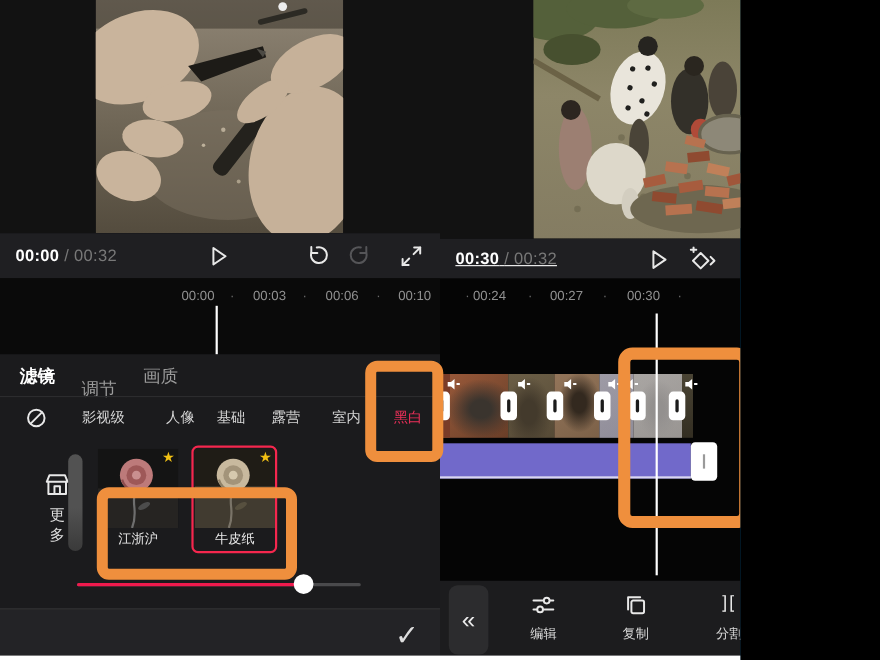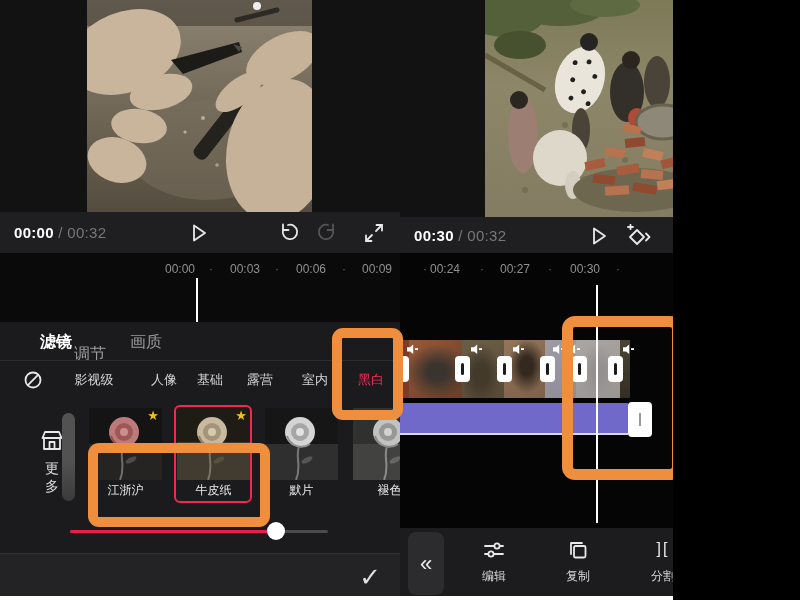--- a/index.html
+++ b/index.html
@@ -20,21 +20,21 @@
   .cicon { position:absolute; width:24px; height:24px; }
   .cicon svg { width:100%; height:100%; }
 
   .ruler-label { position:absolute; transform:translateX(-50%); font-size:12px; color:#909090; }
   .ruler-dot   { position:absolute; transform:translateX(-50%); font-size:12px; color:#6a6a6a; }
   .playhead { position:absolute; width:2px; background:#fff; z-index:5; }
 
   
   .filterpanel { position:absolute; left:0; top:322px; width:400px; height:278px; background:#1b1b1d; }
   .tab { position:absolute; top:10px; font-size:16px; color:#9b9b9b; cursor:pointer; }
-  .tab.active { color:#fff; font-weight:bold;margin-left:22px; }
+  .tab.active { color:#fff; font-weight:bold; }
   .fp-divider { position:absolute; left:0; top:38px; width:100%; height:1px; background:#2c2c2e; }
   .cat { position:absolute; top:49px; font-size:13px; color:#d6d6d6; transform:translateX(-50%); white-space:nowrap; }
   .cat.active { color:#f0305a; font-weight:normal; }
   .scrollpill { position:absolute; left:62px; top:91px; width:13px; height:88px; border-radius:7px;
                 background:linear-gradient(#525252 55%, #3a3a3a); }
   .thumb { position:absolute; top:86px; width:73px; height:92px; }
   .thumb svg.rose { display:block; width:73px; height:72px; }
   .thumb .tlabel { display:block; width:73px; height:20px; line-height:20px; text-align:center;
                    font-size:12px; color:#e9e9e9; }
   .thumb .star { position:absolute; right:3px; top:0px; font-size:13px; color:#f2c114; }
@@ -163,21 +163,21 @@
       </span>
     </div>
 
     <div class="abs" style="left:0;top:253px;width:400px;height:69px;background:#0a0a0a;">
       <span class="ruler-label" style="left:180px;top:9px;">00:00</span>
       <span class="ruler-dot" style="left:211px;top:9px;">·</span>
       <span class="ruler-label" style="left:245px;top:9px;">00:03</span>
       <span class="ruler-dot" style="left:277px;top:9px;">·</span>
       <span class="ruler-label" style="left:311px;top:9px;">00:06</span>
       <span class="ruler-dot" style="left:344px;top:9px;">·</span>
-      <span class="ruler-label" style="left:377px;top:9px;">00:09</span>
+      <span class="ruler-label" style="left:377px;top:9px;">00:10</span>
       <div class="playhead" style="left:196px;top:25px;height:44px;"></div>
     </div>
 
     <div class="filterpanel">
       <span class="tab active" style="left:18px;">滤镜</span>
       <span class="tab" style="left:74px;margin-top:12px;">调节</span>
       <span class="tab" style="left:130px;">画质</span>
       <div class="fp-divider"></div>
 
       <span class="abs" style="left:23px;top:48px;width:20px;height:20px;">
@@ -226,47 +226,21 @@
           <ellipse cx="42" cy="52" rx="6" ry="2.6" fill="#57503f" transform="rotate(-28 42 52)"></ellipse>
           <circle cx="35" cy="24" r="15" fill="#c8b99e"></circle>
             <circle cx="35" cy="24" r="9" fill="#a3947a"></circle>
           <circle cx="35" cy="24" r="4" fill="#d6c9ae"></circle>
             <path d="M22 28 A15 15 0 0 0 45 36" stroke="#8d7f66" stroke-width="2" fill="none"></path>
         </svg>
         <span class="star">★</span>
         <span class="tlabel">牛皮纸</span>
       </div>
 
-      <div class="thumb" style="left:265px;">
-        <svg class="rose" viewBox="0 0 73 72">
-          <rect width="73" height="72" fill="#161616"></rect>
-            <rect y="36" width="73" height="36" fill="#3a3a3a" opacity="0.7"></rect>
-          <path d="M34 38 C30 50 37 58 31 72" stroke="#787878" stroke-width="2" fill="none"></path>
-          <ellipse cx="42" cy="52" rx="6" ry="2.6" fill="#555" transform="rotate(-28 42 52)"></ellipse>
-          <circle cx="35" cy="24" r="15" fill="#d4d4d4"></circle>
-            <circle cx="35" cy="24" r="9" fill="#a6a6a6"></circle>
-          <circle cx="35" cy="24" r="4" fill="#e2e2e2"></circle>
-            <path d="M22 28 A15 15 0 0 0 45 36" stroke="#909090" stroke-width="2" fill="none"></path>
-        </svg>
-        <span class="tlabel">默片</span>
-      </div>
-
-      <div class="thumb" style="left:353px;">
-        <svg class="rose" viewBox="0 0 73 72">
-          <rect width="73" height="72" fill="#30302e"></rect>
-            <rect y="36" width="73" height="36" fill="#4a4a48" opacity="0.7"></rect>
-          <path d="M34 38 C30 50 37 58 31 72" stroke="#8a8a88" stroke-width="2" fill="none"></path>
-          <ellipse cx="42" cy="52" rx="6" ry="2.6" fill="#666" transform="rotate(-28 42 52)"></ellipse>
-          <circle cx="35" cy="24" r="15" fill="#c2c2c0"></circle>
-            <circle cx="35" cy="24" r="9" fill="#979795"></circle>
-          <circle cx="35" cy="24" r="4" fill="#d2d2d0"></circle>
-            <path d="M22 28 A15 15 0 0 0 45 36" stroke="#8a8a88" stroke-width="2" fill="none"></path>
-        </svg>
-        <span class="tlabel">褪色</span>
-      </div>
+
 
       <div class="sel-border"></div>
 
       <div class="slider-track">
         <div class="slider-fill"></div>
       </div>
       <div class="slider-knob"></div>
 
       <div class="confirmbar">
         <span class="confirm">✓</span>
@@ -353,21 +327,21 @@
           <rect x="176" y="158" width="20" height="9" fill="#a0563a" transform="rotate(-14 186 162)"></rect>
           <rect x="120" y="186" width="24" height="9" fill="#b7724f" transform="rotate(-4 132 190)"></rect>
           <rect x="148" y="184" width="24" height="9" fill="#8f4a30" transform="rotate(9 160 188)"></rect>
           <rect x="172" y="180" width="22" height="9" fill="#c08059" transform="rotate(-7 183 184)"></rect>
           <rect x="138" y="125" width="18" height="8" fill="#b7724f" transform="rotate(14 147 129)"></rect>
         </g>
       </svg>
     </div>
 
     <div class="ctrlbar" style="top:217px;height:36px;">
-      <div class="time" style="top:10px;">
+      <div class="time" style="top:10px;text-decoration:underline;">
         <span>00:30</span>
         <span class="tot">/ 00:32</span>
       </div>
       <span class="cicon" style="left:186px;top:7px;">
         <svg viewBox="0 0 24 24">
             <path class="ic-stroke" d="M8 4.5 L19 12 L8 19.5 Z"></path>
           </svg>
       </span>
       <span class="cicon" style="left:224px;top:7px;width:28px;">
         <svg viewBox="0 0 28 24">

